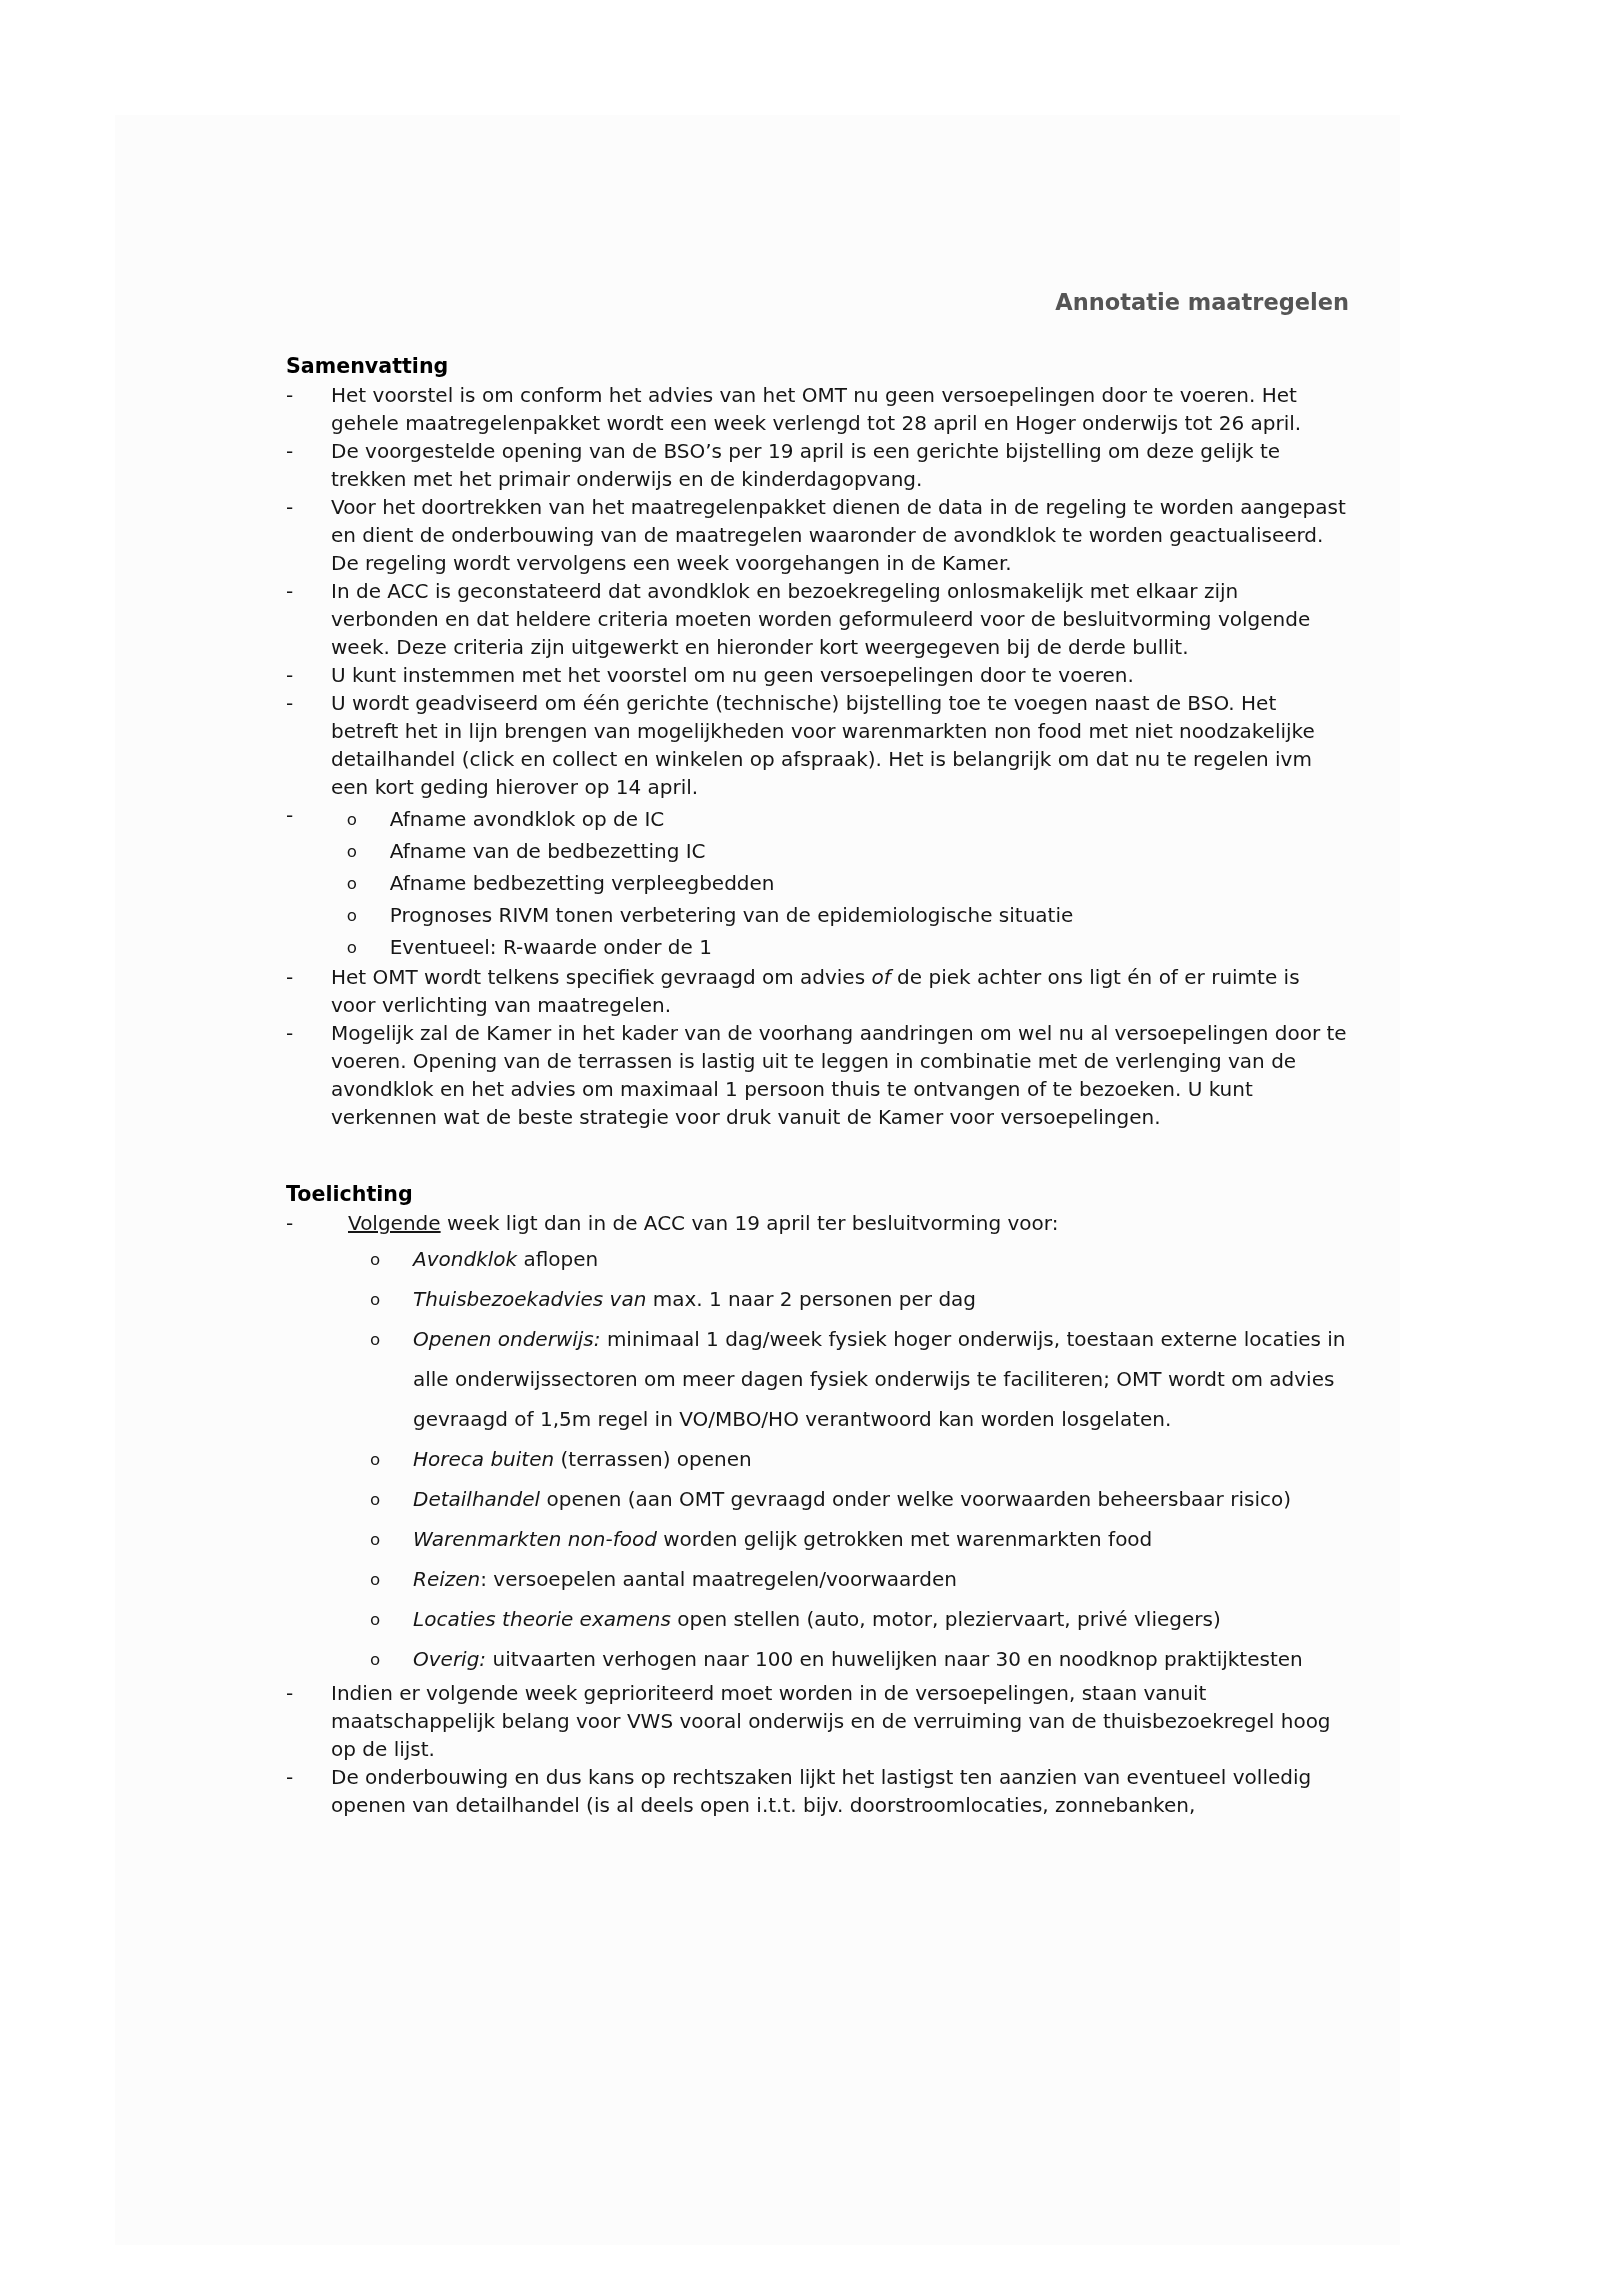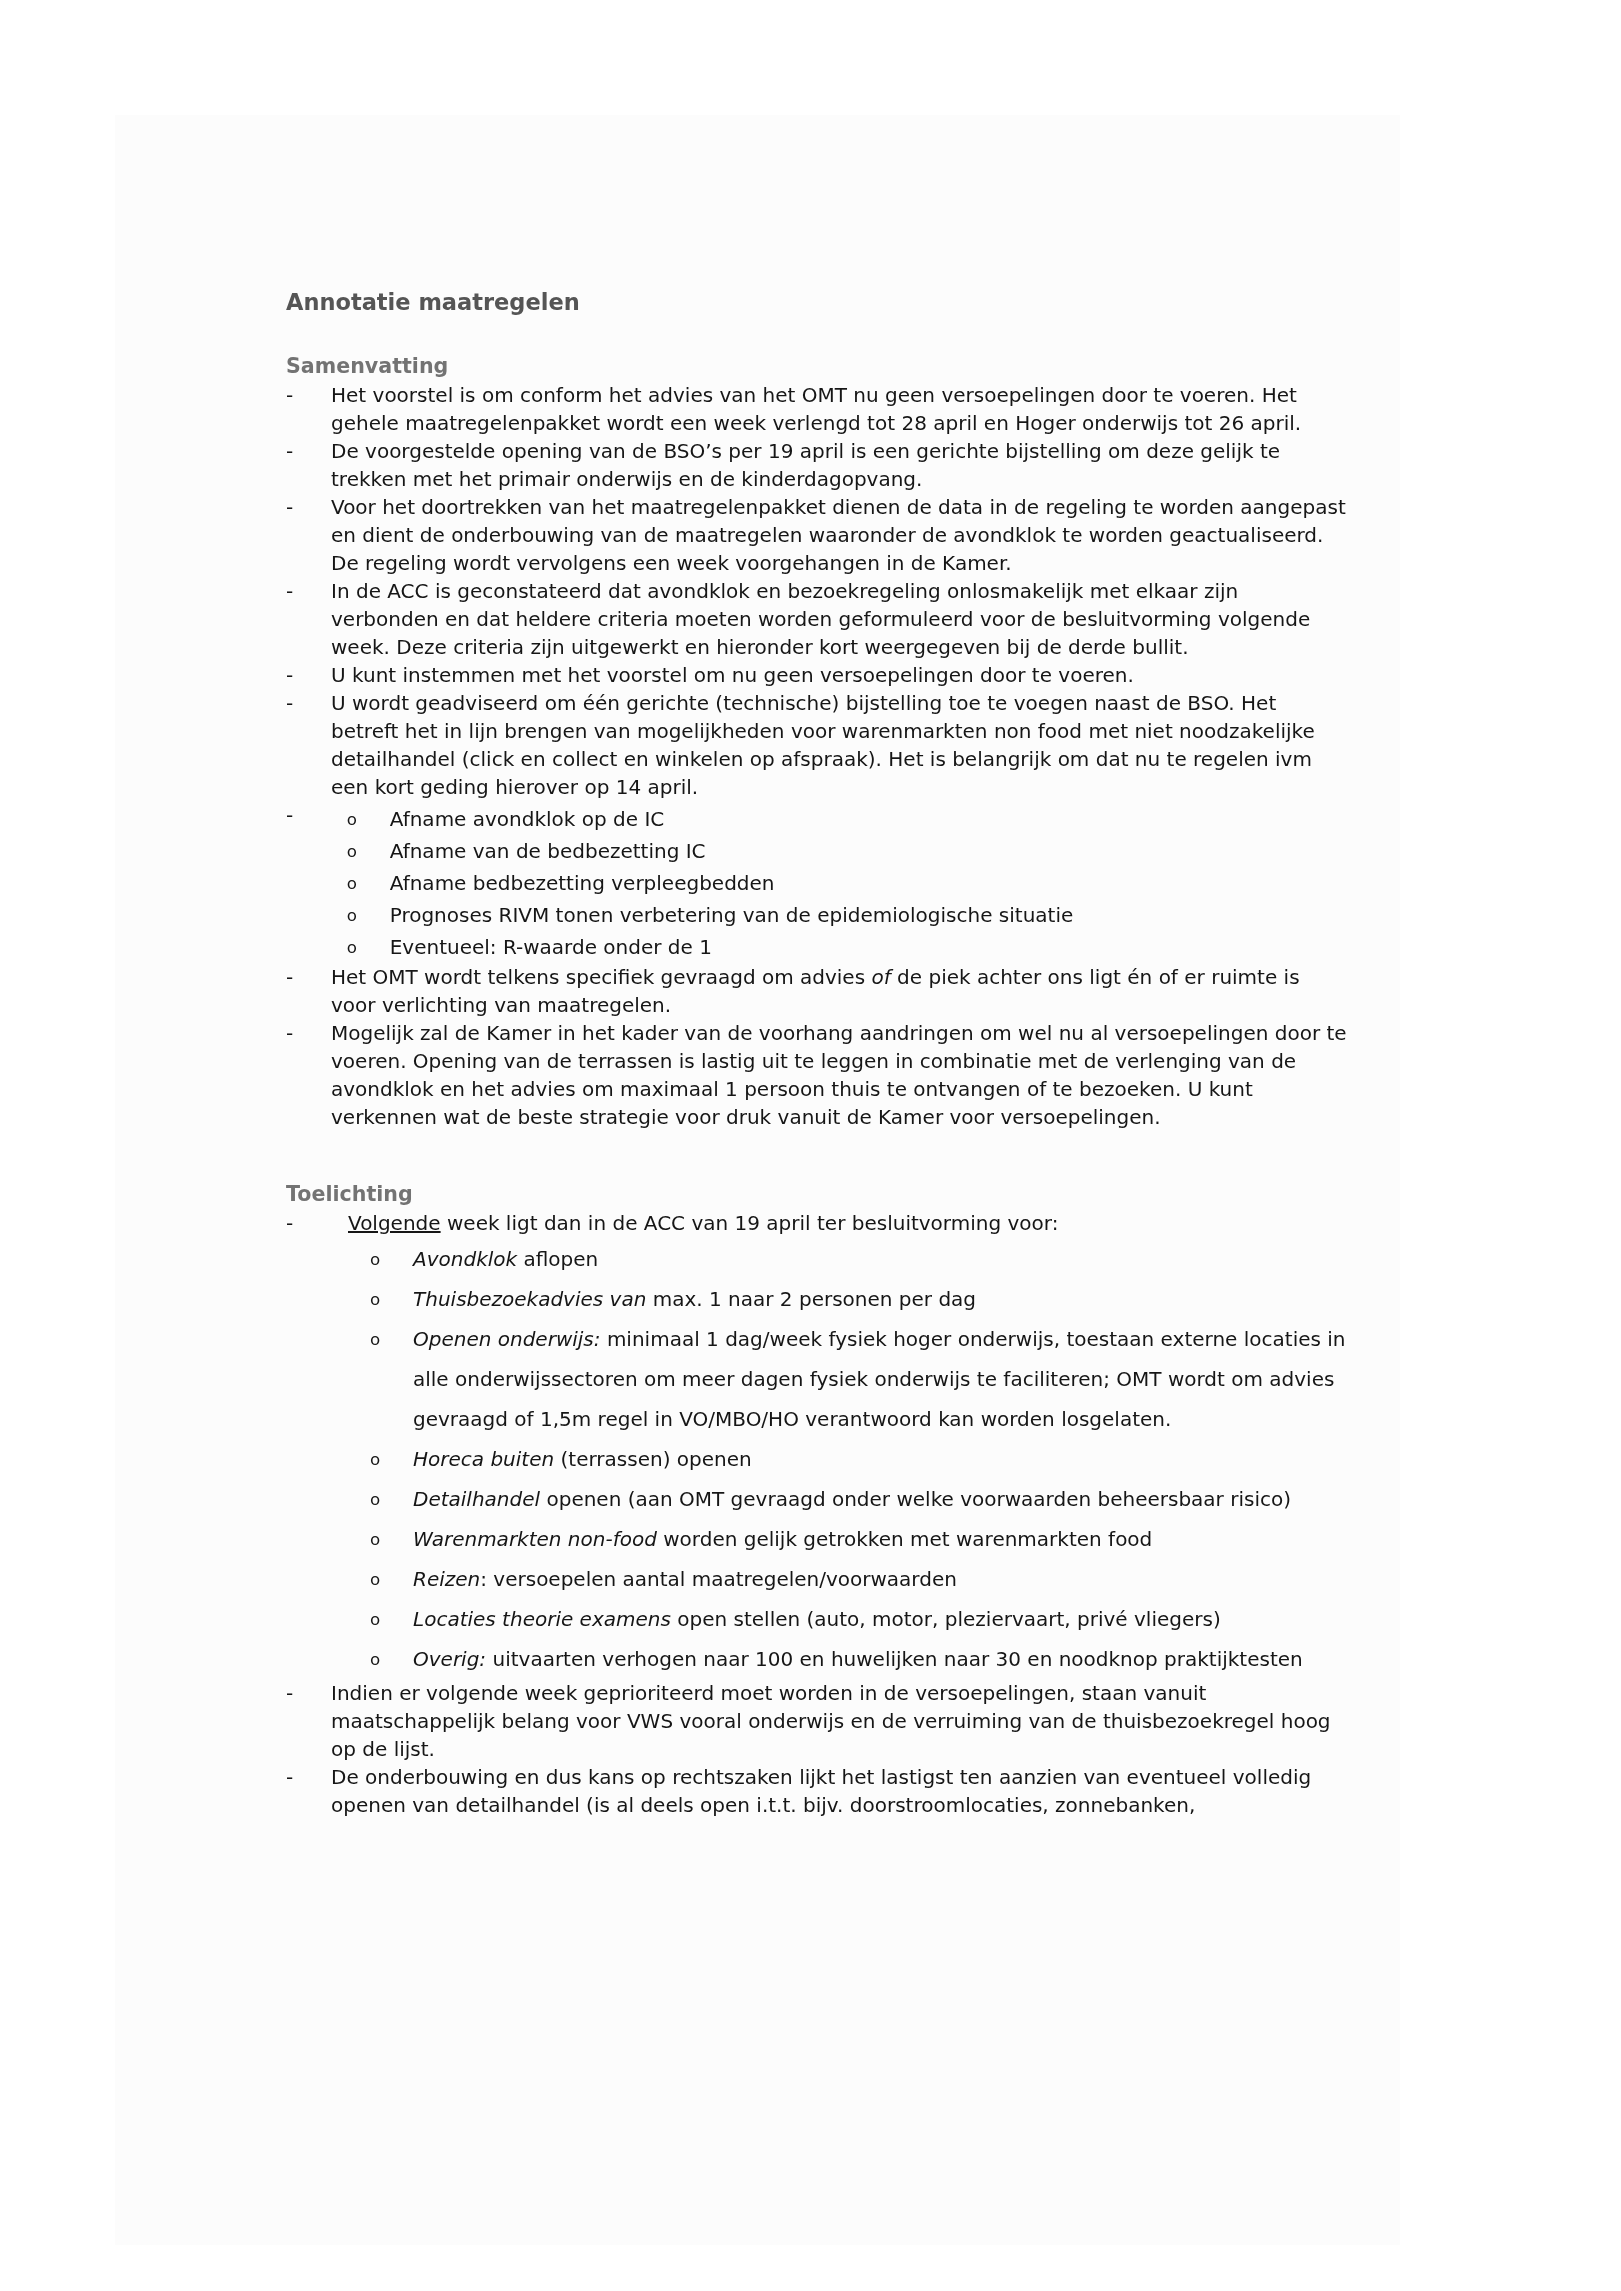--- a/index.html
+++ b/index.html
@@ -40,27 +40,28 @@
     color: #161616;
     font-size: 20px;
     line-height: 28px;
   }
   .doc-title {
     margin: 0;
     font-size: 22.5px;
     line-height: 29px;
     font-weight: bold;
     color: #555555;
+    text-align: right;
   }
   .section-heading {
     margin: 0;
     font-size: 20.6px;
     line-height: 29px;
     font-weight: bold;
-    color: #737373;
+    color: #000000;
   }
   .section-samenvatting .section-heading { margin-top: 35px; }
   .section-advies       .section-heading { margin-top: 23.5px; }
   .section-toelichting  .section-heading { margin-top: 49px; }
 
   .li {
     display: flex;
     align-items: flex-start;
   }
   .marker {

